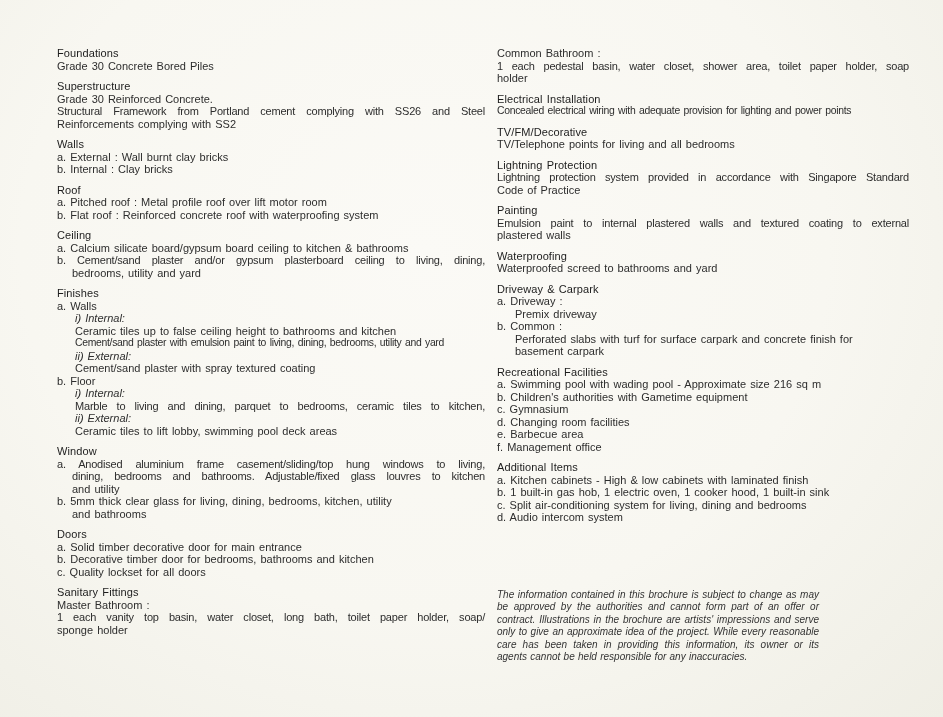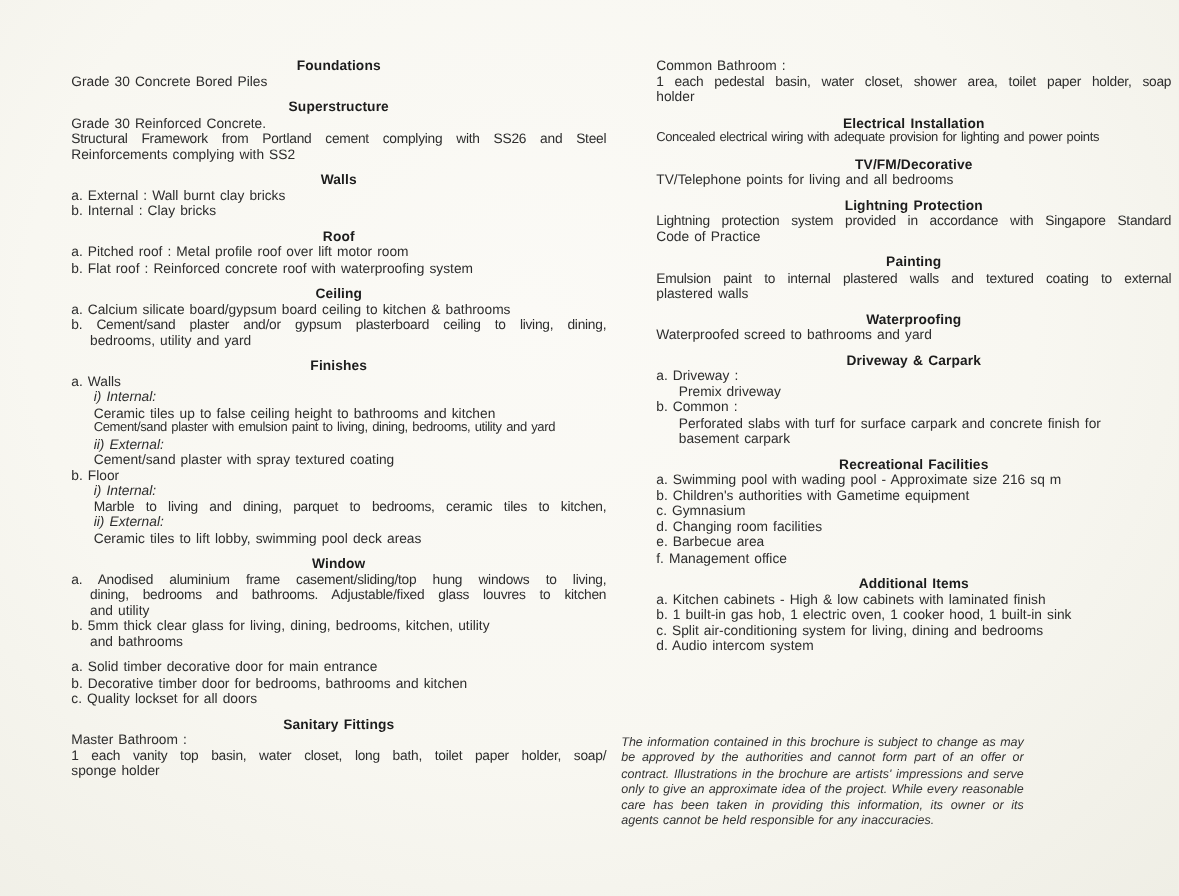--- a/index.html
+++ b/index.html
@@ -14,23 +14,23 @@
     width:943px;height:717px;
     margin:0;
     background:var(--paper);
     background-image:radial-gradient(ellipse at 45% 35%, #fbfaf6 0%, #f8f7f1 55%, #efeee5 100%);
     font-family:"Liberation Sans", sans-serif;
     color:var(--ink);
     overflow:hidden;
   }
   .col{position:absolute;top:47px;font-size:11px;line-height:12.5px;word-spacing:1px;}
   .col-left{left:57px;width:428px;}
-  .col-right{left:497px;width:412px;margin-left:28px;}
+  .col-right{left:497px;width:412px;}
   .section{margin-bottom:8px;}
-  .heading{font-weight:bold;color:var(--ink-heading);letter-spacing:0.1px;text-align:center;}
+  .heading{font-weight:normal;color:var(--ink-heading);letter-spacing:0.1px;}
   .line{min-height:12.5px;}
   .item{padding-left:15px;text-indent:-15px;}
   .cont{padding-left:15px;}
   .sub{padding-left:18px;}
   .subi{padding-left:18px;font-style:italic;}
   .jline{text-align:justify;text-align-last:justify;letter-spacing:-0.2px;}
   .fit{white-space:nowrap;font-size:10.4px;letter-spacing:-0.3px;}
   .disclaimer{
     position:absolute;left:497px;top:589px;width:322px;
     font-size:10px;font-style:italic;line-height:12.4px;
@@ -84,20 +84,21 @@
       </div>
       <div class="section">
         <div class="heading">Window</div>
         <div class="line item jline">a. Anodised aluminium frame casement/sliding/top hung windows to living,</div>
         <div class="line cont jline">dining, bedrooms and bathrooms. Adjustable/fixed glass louvres to kitchen</div>
         <div class="line cont">and utility</div>
         <div class="line item">b. 5mm thick clear glass for living, dining, bedrooms, kitchen, utility</div>
         <div class="line cont">and  bathrooms</div>
       </div>
       <div class="section">
+        <div class="heading">Doors</div>
         <div class="line item">a. Solid timber decorative door for main entrance</div>
         <div class="line item">b. Decorative timber door for bedrooms, bathrooms and kitchen</div>
         <div class="line item">c. Quality lockset for all doors</div>
       </div>
       <div class="section">
         <div class="heading">Sanitary Fittings</div>
         <div class="line plain">Master Bathroom :</div>
         <div class="line plain jline">1 each vanity top basin, water closet, long bath, toilet paper holder, soap/</div>
         <div class="line plain">sponge holder</div>
       </div>

